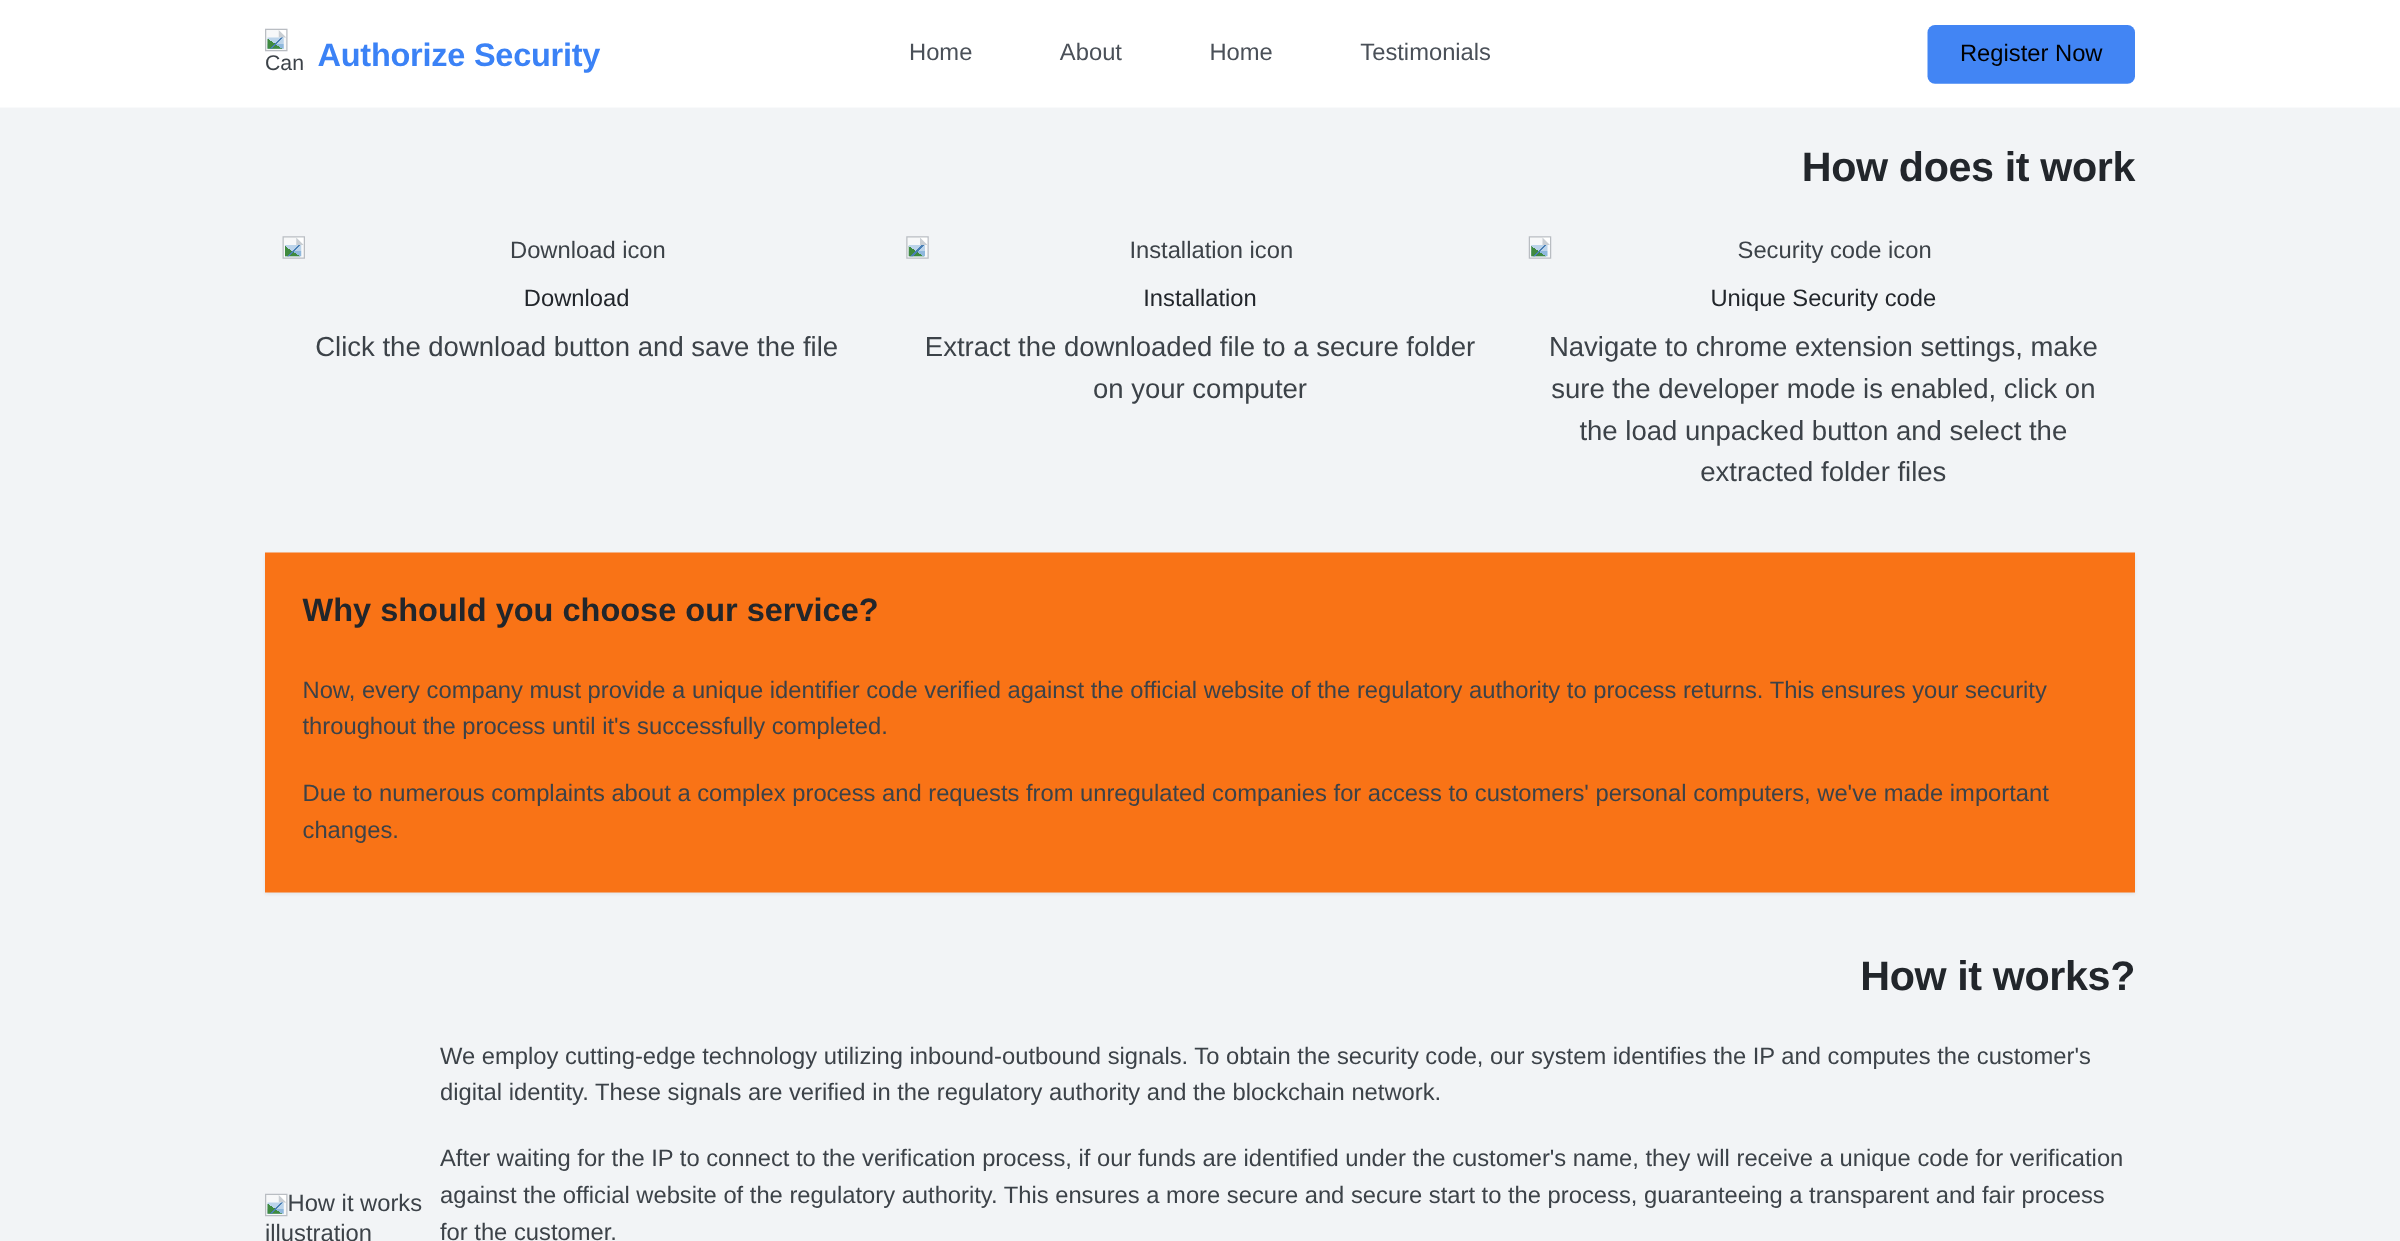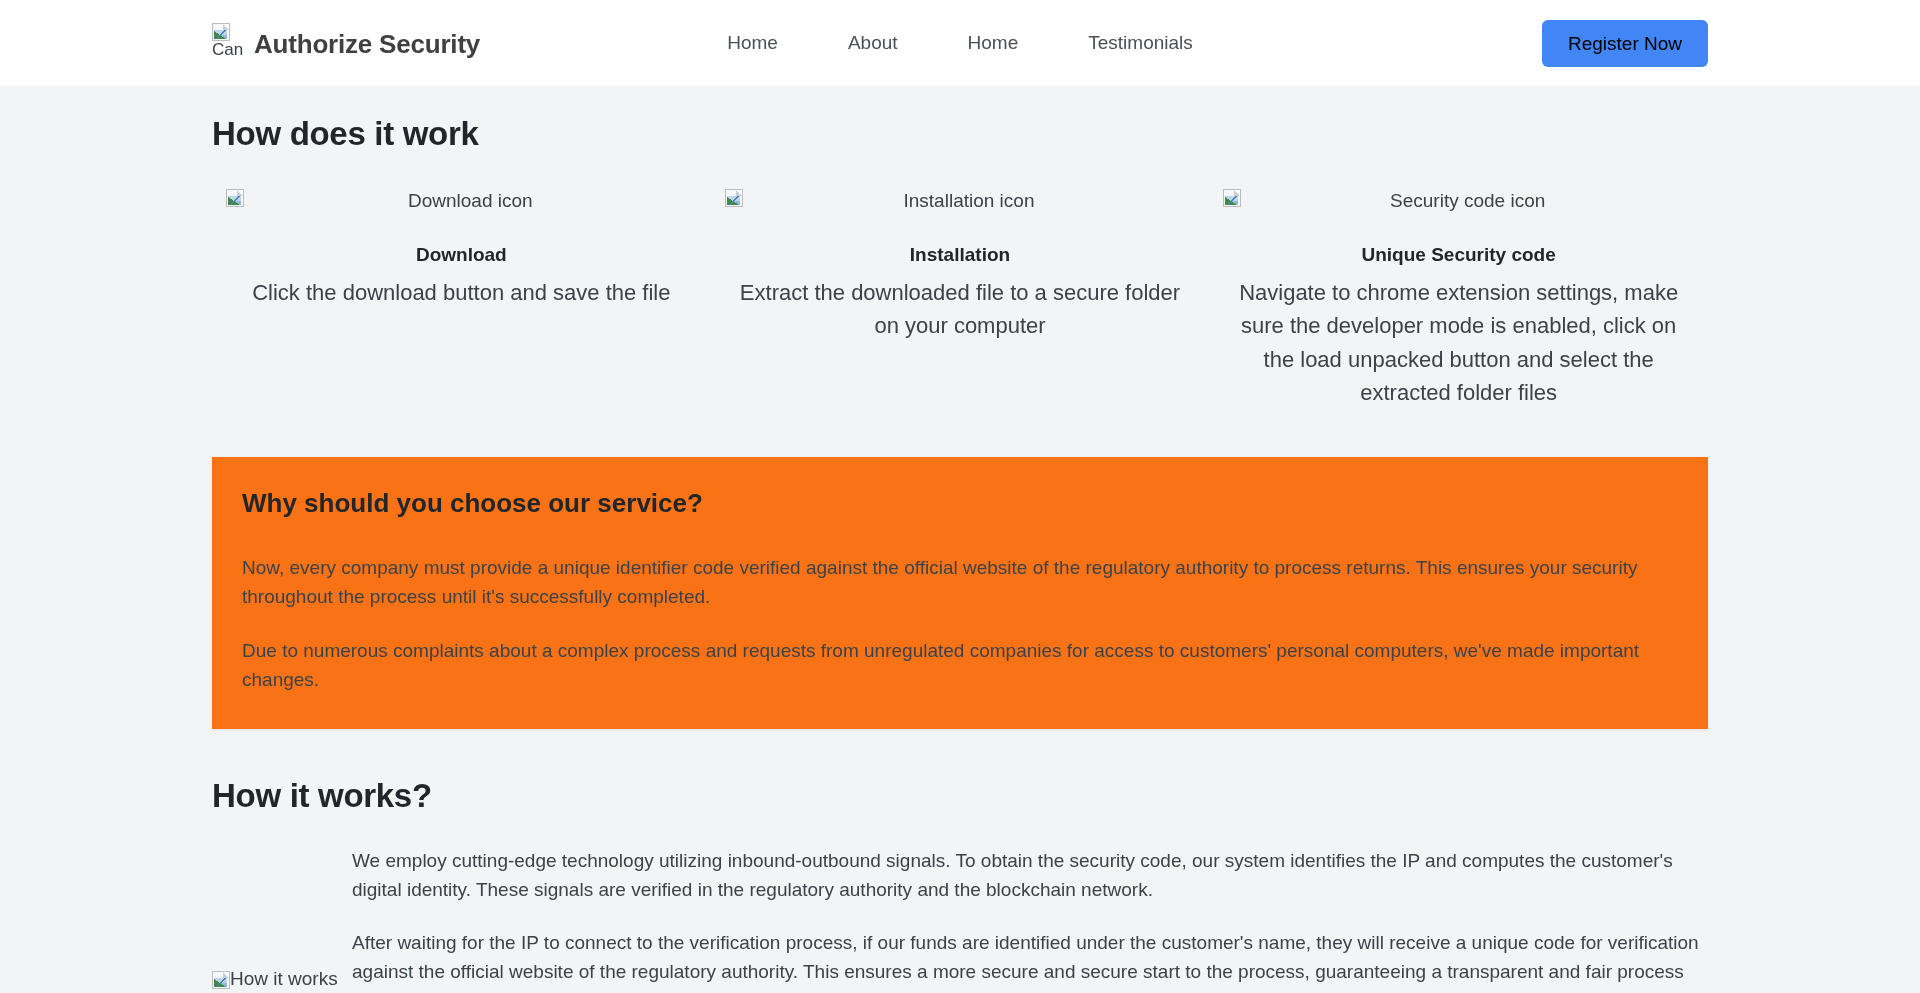--- a/index.html
+++ b/index.html
@@ -54,21 +54,21 @@
       linear-gradient(to top right, #3f8a3f 0 45%, transparent 45%),
       linear-gradient(to bottom, #bcd4ea 0 55%, #8fb8dd 55%);
   }
   .brand-alt{
     font-size:17px; color:#3c4248;
     line-height:1.05;
     width:32px; overflow:hidden; white-space:nowrap;
     display:block;
   }
   .brand-name{
-    font-size:26px; font-weight:700; color:#404040;
+    font-size:26px; font-weight:700; color:#3b82f6;
     letter-spacing:-.2px;
     margin-left:4px;
     align-self:center;
     margin-top:2px;
   }
   .main-nav{
     position:absolute; left:50%; transform:translateX(-50%);
     display:flex; gap:70px;
   }
   .nav-link{
@@ -80,21 +80,21 @@
     border:none; border-radius:6px;
     font-family:inherit;
     font-size:19px;
     padding:14px 26px;
     cursor:pointer;
     line-height:1;
   }
 
   
   .section-title{
-    text-align:left;
+    text-align:right;
     font-size:33px;
     font-weight:700;
     color:#22262b;
     margin:0;
     letter-spacing:-.3px;
   }
   .wrap{ width:1496px; margin:0 auto; }
 
   
   .hdw{ padding-top:29px; }
@@ -108,22 +108,22 @@
   .step-icon-row{
     display:flex;
     align-items:flex-start;
     font-size:19px;
     color:#3c4248;
     line-height:1.25;
     min-height:26px;
   }
   .step-icon-alt{ flex:1; text-align:center; }
   .step-name{
-    font-size:19px; font-weight:700; color:#22262b;
-    margin-top:29px;
+    font-size:19px; font-weight:400; color:#22262b;
+    margin-top:14px;
   }
   .step-desc{
     font-size:22px; color:#3c4248;
     margin-top:10px;
     line-height:1.52;
   }
 
   
   .why-card{
     background:#f97316;

